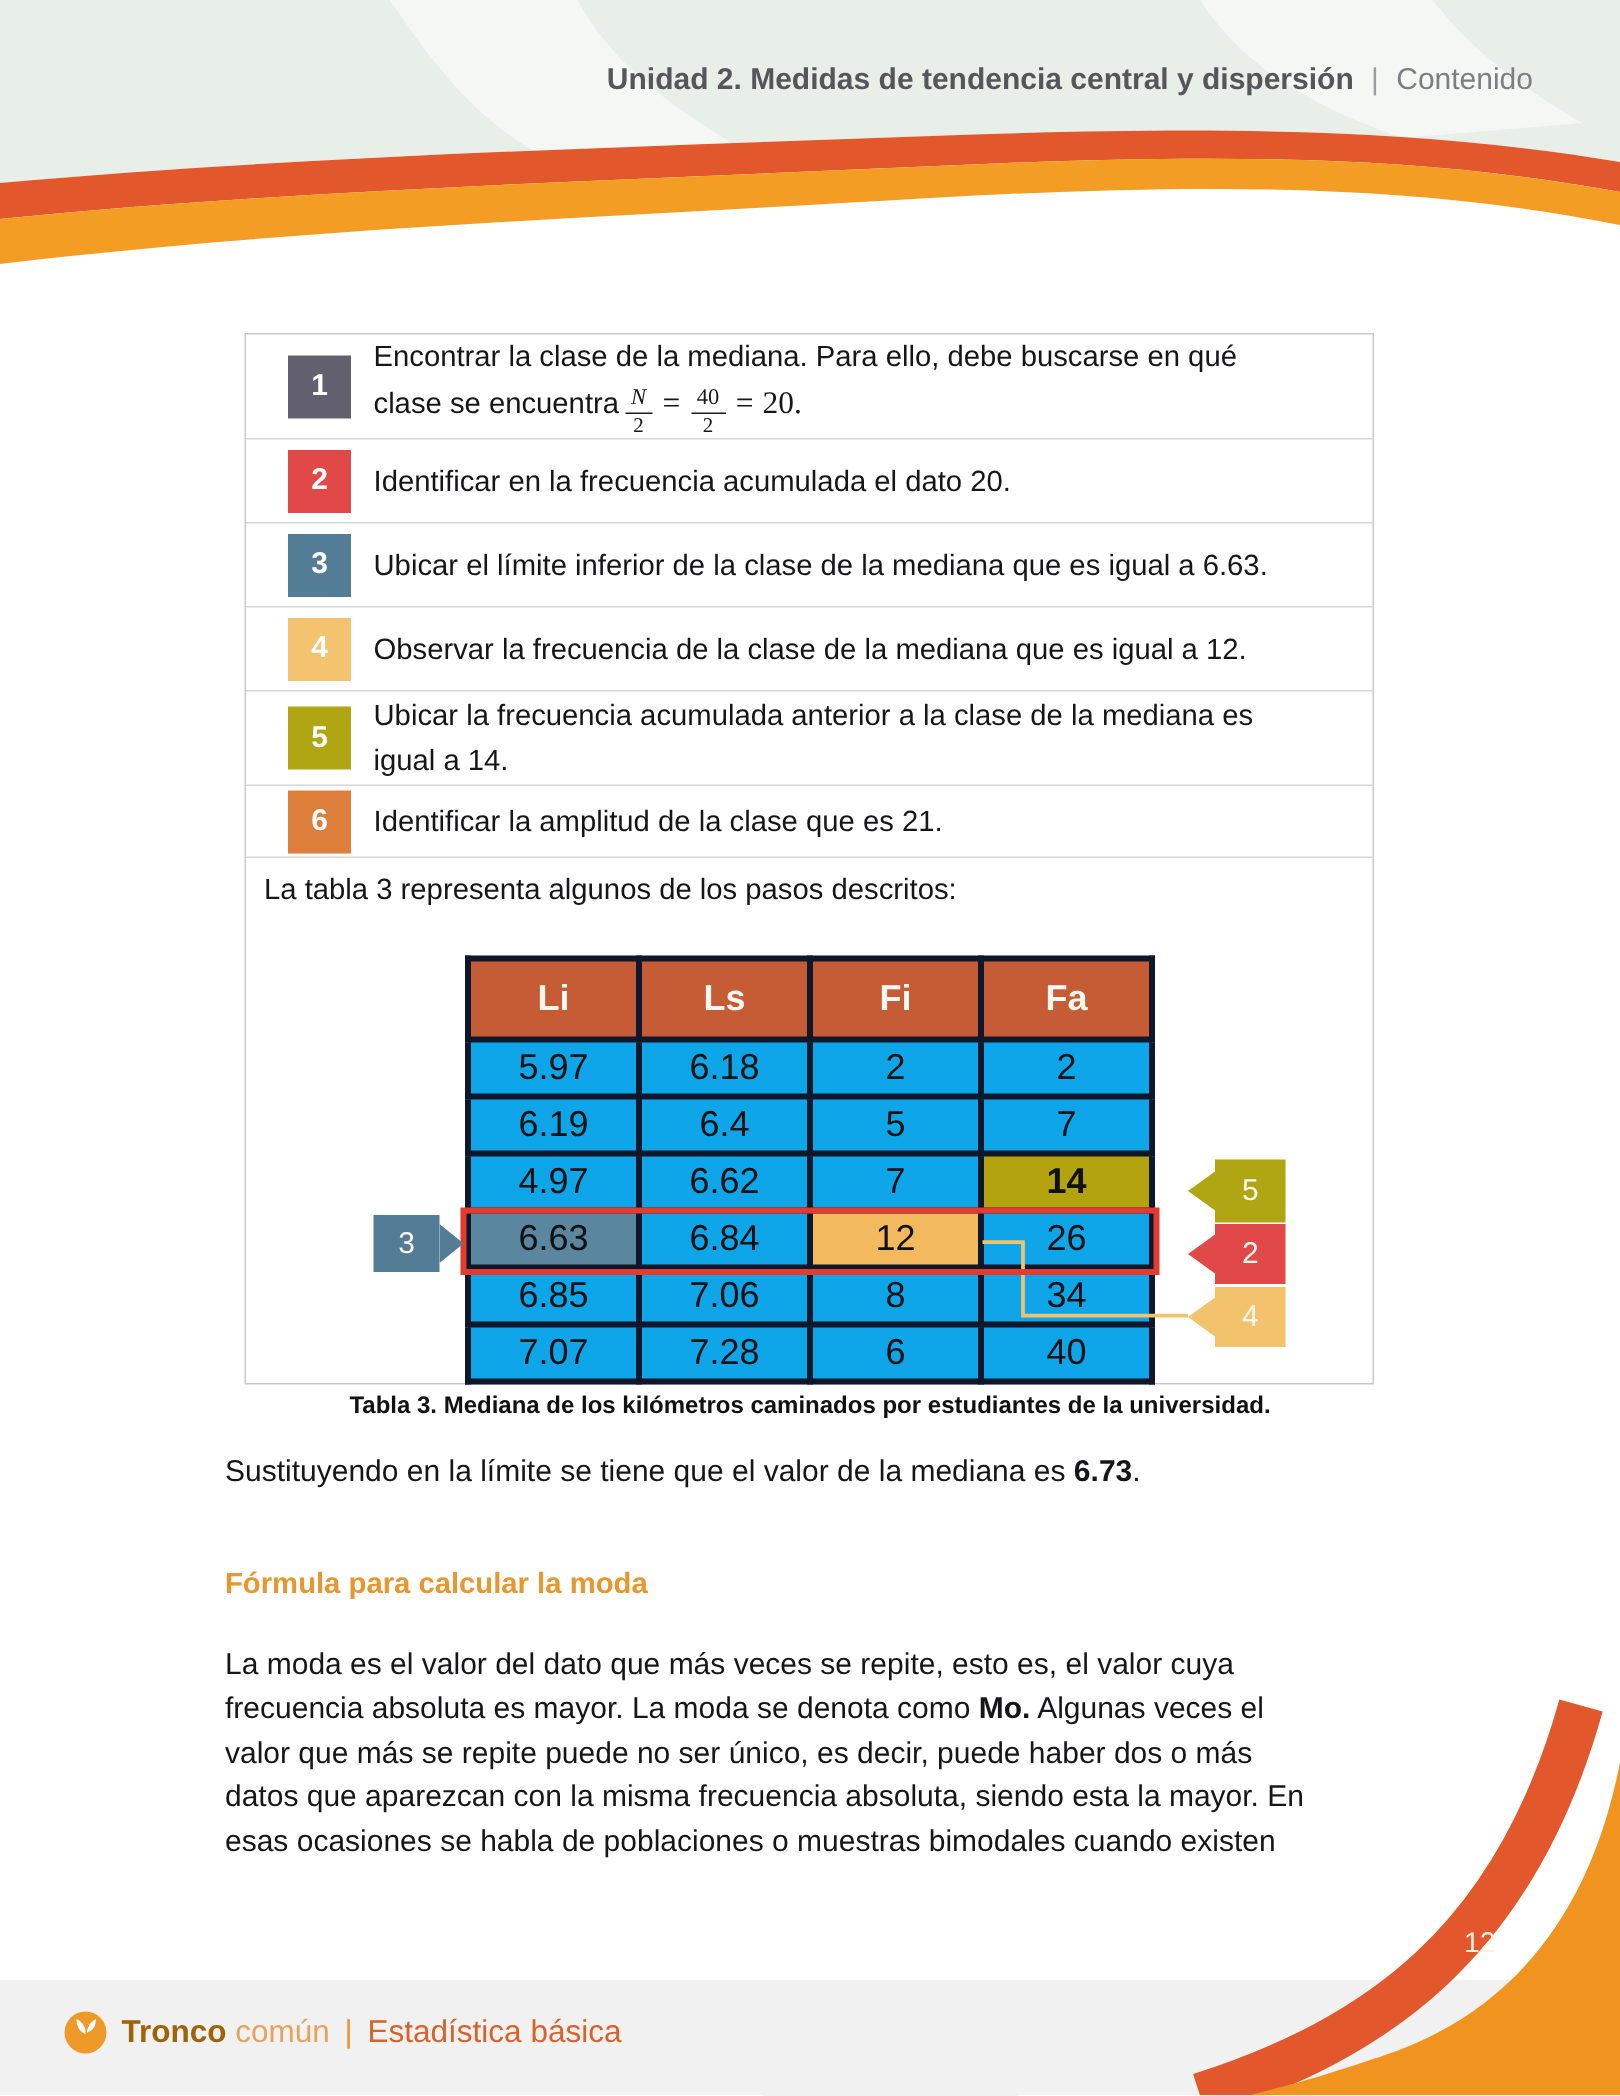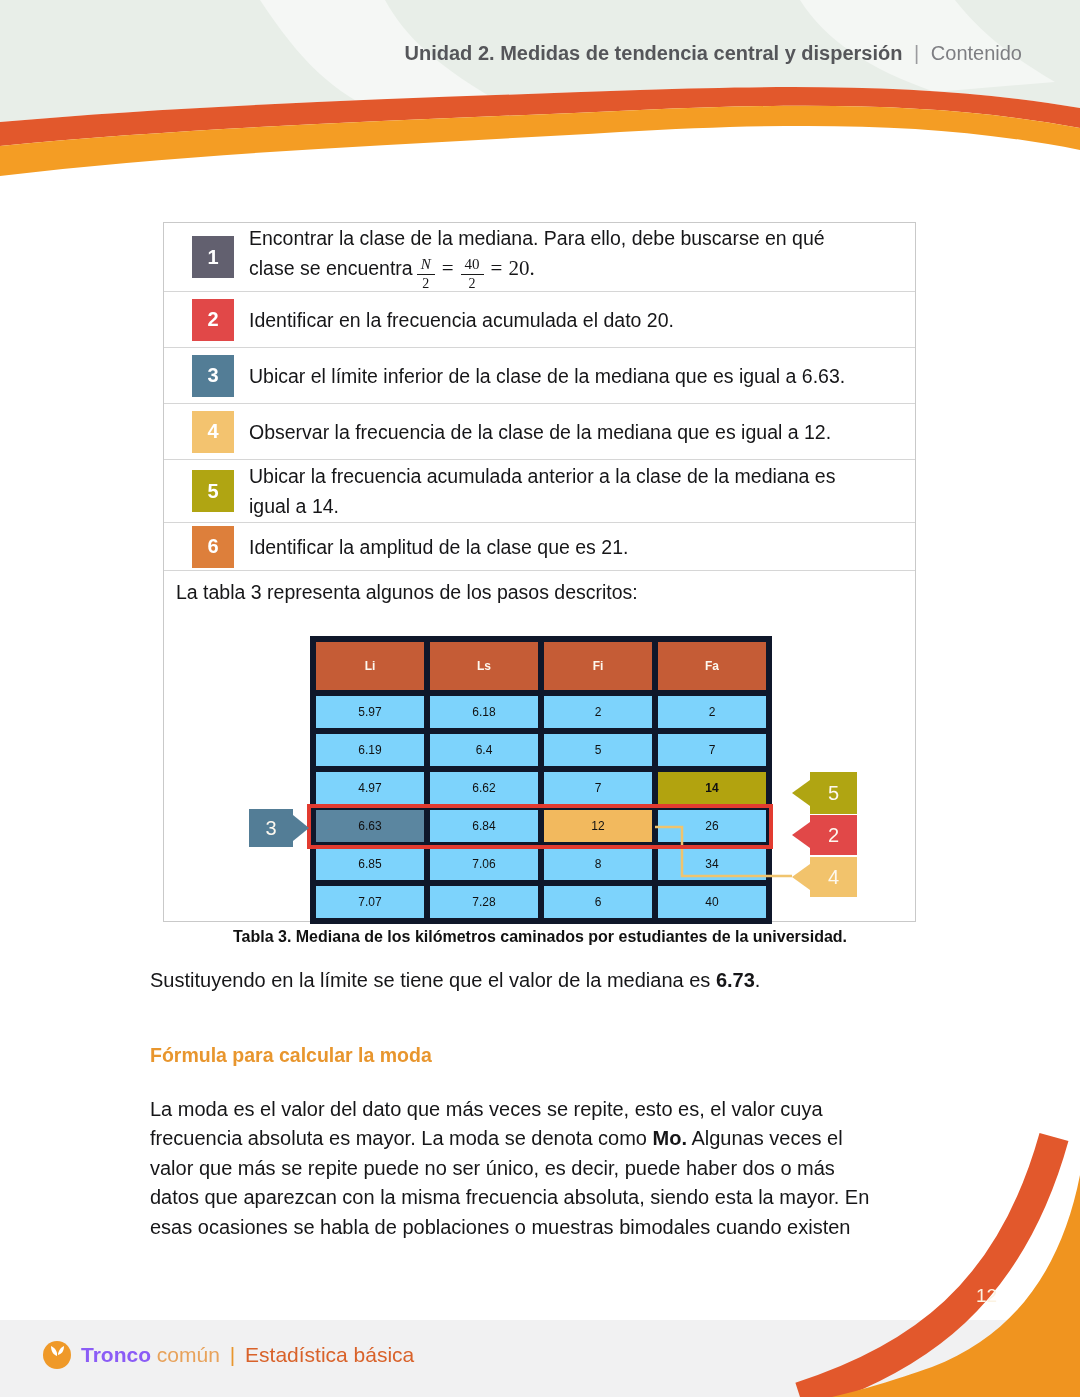--- a/index.html
+++ b/index.html
@@ -31,24 +31,24 @@
   .frac .fden{display:block;padding-top:2px;font-size:14px;}
   .it{font-style:italic;}
   .eq{font-family:"Liberation Serif",serif;font-size:21px;margin:0 3px;}
 
   .intro-row{min-height:42px;display:flex;align-items:center;padding-left:12px;
              font-size:19.5px;color:#161618;}
 
   
   .table-zone{position:relative;height:308px;}
   table.freq{position:absolute;left:146px;top:23px;border-collapse:collapse;}
-  table.freq th,table.freq td{border:6px solid #0f172a;text-align:center;font-size:12px;
+  table.freq th,table.freq td{border:4px solid #0f172a;text-align:center;font-size:24px;
         width:114px;box-sizing:border-box;}
   table.freq th{height:54px;color:#fdf8ef;font-weight:bold;}
-  table.freq td{height:38px;background:#7dd3fc;color:#111;}
+  table.freq td{height:38px;background:#0ea5e9;color:#111;}
 
   .red-outline{position:absolute;left:143px;top:191px;width:458px;height:37px;
                border:4px solid #e23b30;pointer-events:none;}
   .connector-svg{position:absolute;left:0;top:0;width:751px;height:308px;pointer-events:none;}
 
   .tag{position:absolute;display:flex;align-items:center;}
   .tag .sq{display:flex;align-items:center;justify-content:center;color:#fdf8ef;
            font-size:20px;}
   .tag svg{flex:0 0 auto;}
 
@@ -58,21 +58,21 @@
   .para-median{margin-top:20px;}
   .heading-moda{margin-top:48px;font-weight:bold;font-size:19.5px;color:#e8962e;}
   .para-moda{margin-top:28px;width:800px;}
 
   
   .footer-band{position:absolute;left:0;bottom:0;width:1080px;height:77px;background:#f1f1f2;}
   .swoosh{position:absolute;right:0;bottom:0;pointer-events:none;}
   .page-num{position:absolute;left:976px;top:1285px;color:#fcf3e2;font-size:19px;}
   .brand{position:absolute;left:42px;top:1340px;display:flex;align-items:center;gap:9px;}
   .brand-text{font-size:21px;white-space:nowrap;}
-  .brand-text .b1{font-weight:bold;color:#8b5cf6;text-align:center;}
+  .brand-text .b1{font-weight:bold;color:#a16207;text-align:center;}
   .brand-text .b2{color:#e8a25b;}
   .brand-text .bd{color:#e8962e;padding:0 4px;}
   .brand-text .b3{color:#d9622a;}
 </style>
 </head>
 <body>
 
 <div class="page">
 
   <svg class="top-deco" viewBox="0 0 1080 200" width="1080" height="200">

